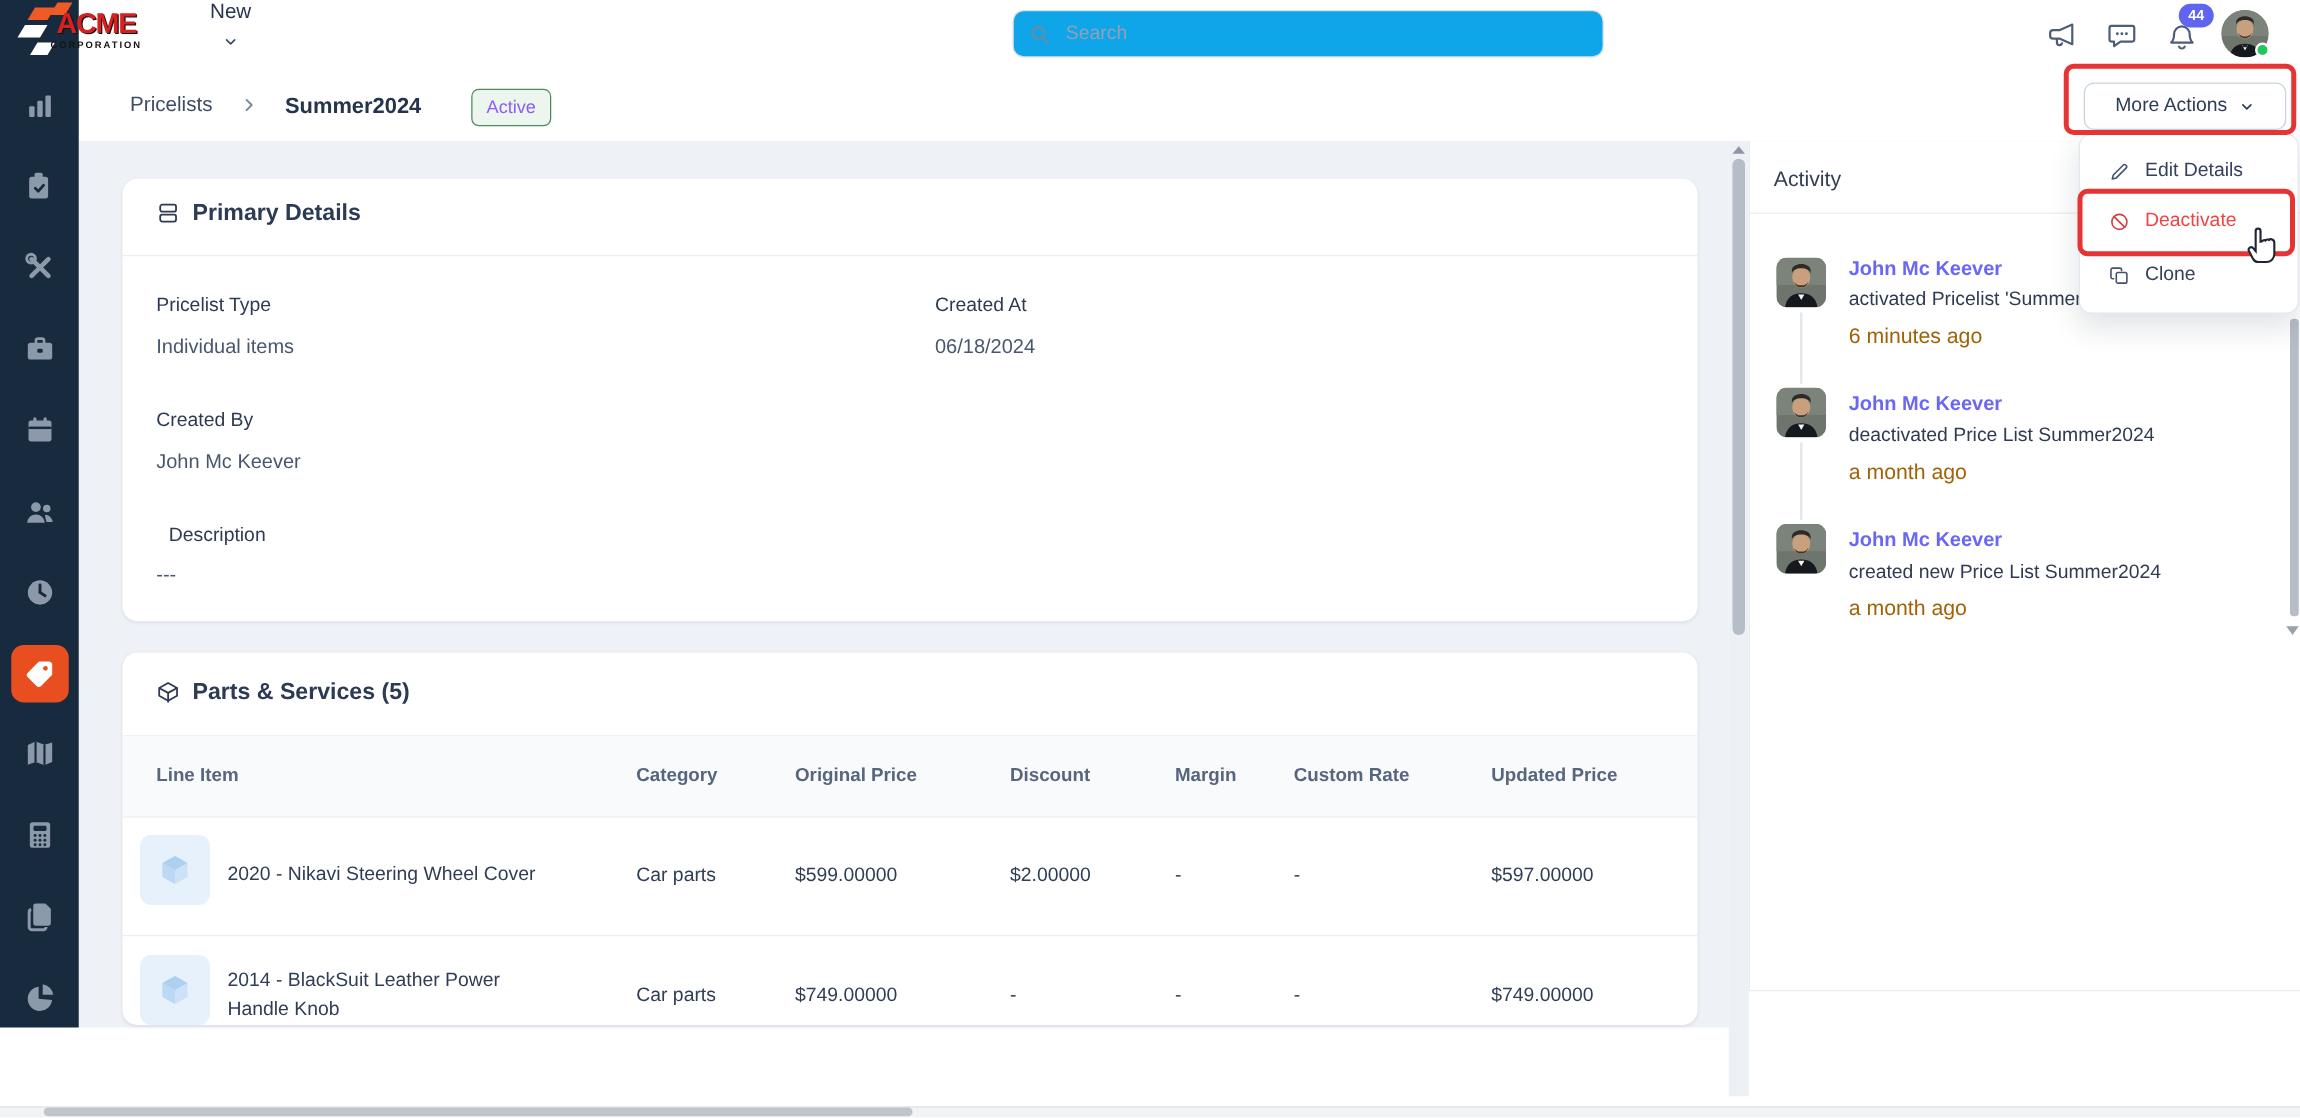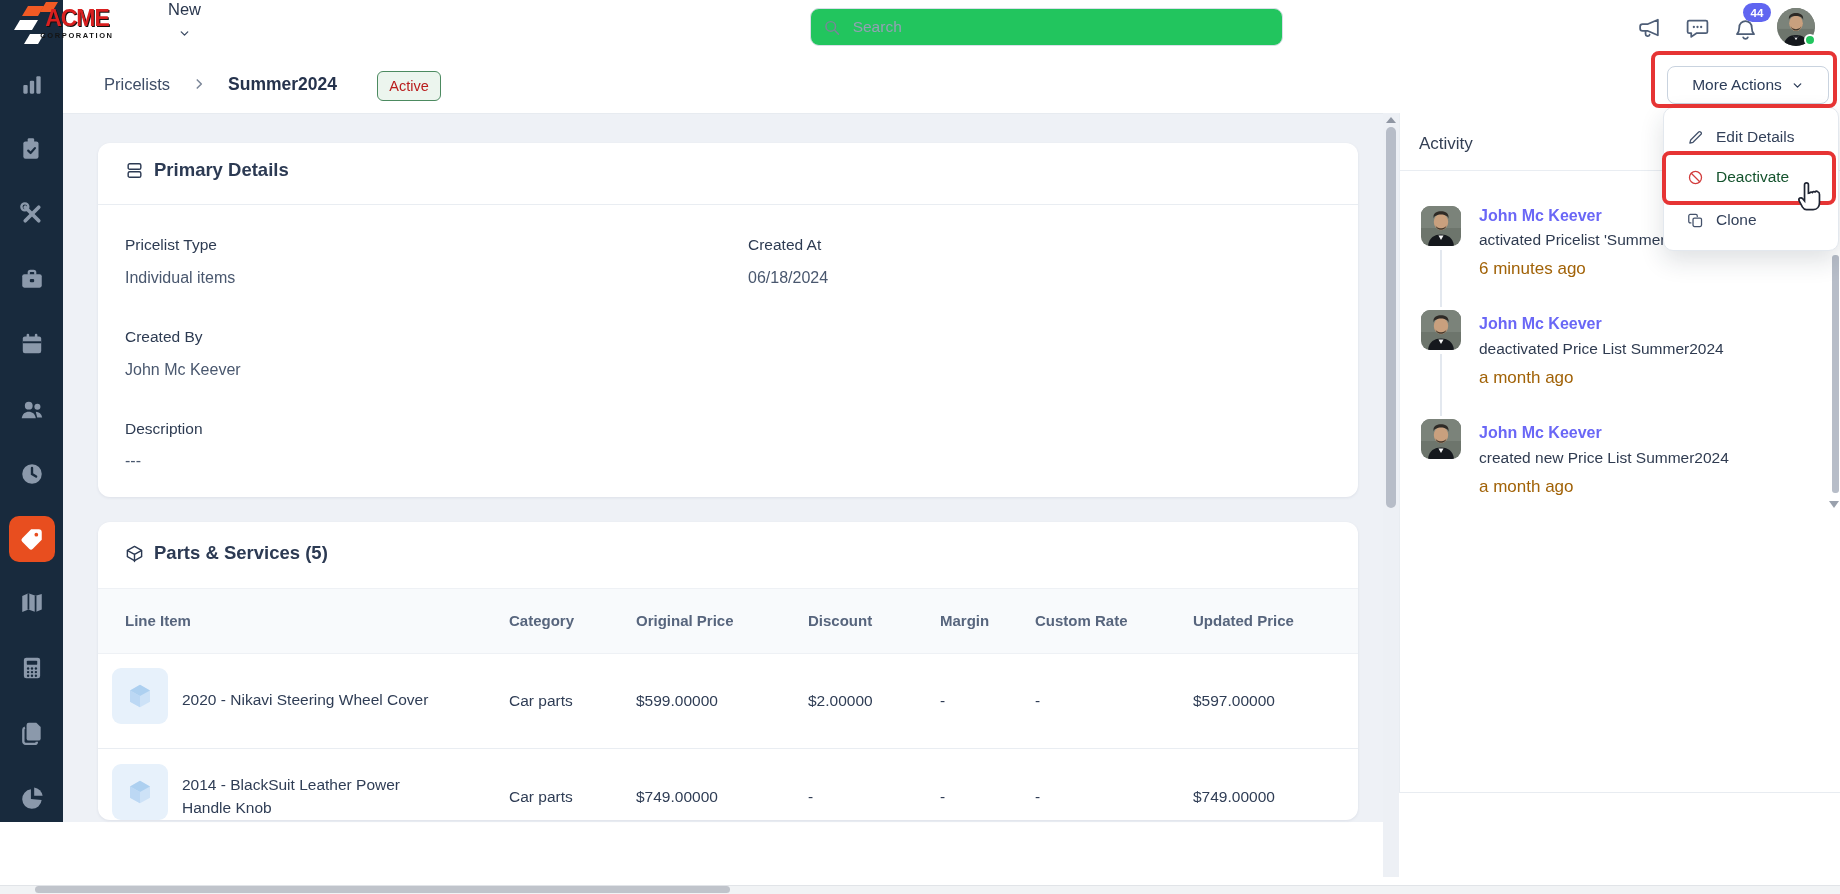--- a/index.html
+++ b/index.html
@@ -21,35 +21,35 @@
                display:flex;align-items:center;justify-content:center;}
   .active-tile svg{width:26px;height:26px;fill:#fff;}
 
   
   .brand{left:37px;top:7px;width:80px;text-align:center;cursor:default;}
   .brand .a1{font-weight:900;font-size:23px;line-height:23px;color:#d91f1f;letter-spacing:-1px;
              text-shadow:1px 1px 0 #13100f;}
   .brand .a2{font-weight:700;font-size:7.5px;letter-spacing:1.6px;color:#141414;margin-top:1px;}
   .newbtn{left:168px;top:0;height:55px;display:flex;align-items:center;gap:8px;font-size:16.5px;color:#29364d;flex-direction:column;}
   .search{left:810px;top:8px;width:473px;height:38px;border:1px solid #d9dfe8;border-radius:9px;
-          background:#22c55e;display:flex;align-items:center;padding:0 12px;box-sizing:border-box;gap:10px;}
+          background:#0ea5e9;display:flex;align-items:center;padding:0 12px;box-sizing:border-box;gap:10px;}
   .search input{border:none;outline:none;font-size:15.5px;color:#3c4a61;width:100%;
                 font-family:"Liberation Sans",sans-serif;background:transparent;}
   .search input::placeholder{color:#94a0b4;}
   .tico{top:13px;width:28px;height:28px;display:flex;align-items:center;justify-content:center;}
   .tico svg{width:25px;height:25px;stroke:#4e5e77;fill:none;stroke-width:1.7;stroke-linecap:round;stroke-linejoin:round;}
   .nbadge{left:1743px;top:3px;min-width:18px;height:19px;padding:0 5px;background:#6065f1;border-radius:10px;
           color:#fff;font-size:11.5px;font-weight:700;display:flex;align-items:center;justify-content:center;z-index:3;}
   .avatar-top{left:1777px;top:8px;width:38px;height:38px;border-radius:50%;overflow:hidden;}
   .status-dot{left:1804px;top:34px;width:12px;height:12px;border-radius:50%;background:#22c55e;border:2px solid #fff;box-sizing:border-box;}
 
   
   .crumb{top:55px;height:58px;display:flex;align-items:center;font-size:16.5px;}
   .badge-active{left:377px;top:71px;width:62px;height:28px;background:#ecf5ee;border:1px solid #4c8a60;
-                border-radius:6px;color:#b91c1c;font-size:14.5px;display:flex;align-items:center;justify-content:center;}
+                border-radius:6px;color:#8b5cf6;font-size:14.5px;display:flex;align-items:center;justify-content:center;}
   .more-btn{left:1667px;top:66px;width:160px;height:36px;background:#fff;border:1px solid #c9d3df;border-radius:8px;
             display:flex;align-items:center;justify-content:center;gap:9px;font-size:15.5px;color:#2c3c58;z-index:6;}
 
   
   .card{background:#fff;border-radius:12px;box-shadow:0 1px 3px rgba(23,43,77,.08);}
   .card-title{display:flex;align-items:center;gap:10px;font-size:18.5px;font-weight:700;color:#2c3a53;}
   .card-title svg{width:19px;height:19px;stroke:#2c3a53;fill:none;stroke-width:1.8;stroke-linecap:round;stroke-linejoin:round;}
   .hline{height:1px;background:#e9edf2;}
   .flabel{font-size:15.5px;color:#2d3b52;}
   .fvalue{font-size:16px;color:#49576e;}
@@ -67,21 +67,21 @@
   .act-time{font-size:17px;color:#a16207;}
   .av{width:40px;height:40px;border-radius:9px;overflow:hidden;}
   .connector{width:2px;background:#e3e8ef;left:40px;}
 
   
   .dropdown{left:1663px;top:107px;width:174px;height:142px;background:#fff;border:1px solid #e3e8ee;border-radius:10px;
             box-shadow:0 10px 24px rgba(31,41,55,.14);z-index:7;}
   .ditem{position:absolute;left:10px;width:154px;height:38px;display:flex;align-items:center;gap:12px;
          padding-left:13px;box-sizing:border-box;font-size:15.5px;color:#33415a;border-radius:7px;}
   .ditem svg{width:17px;height:17px;stroke:#44526b;fill:none;stroke-width:1.8;stroke-linecap:round;stroke-linejoin:round;}
-  .ditem.danger{color:#14532d;}
+  .ditem.danger{color:#ef4444;}
   .ditem.danger svg{stroke:#d23c3c;}
   .annotation{border:4px solid #e63434;border-radius:8px;z-index:9;pointer-events:none;}
 
   
   .vtrack{left:1383px;top:113px;width:16px;height:764px;background:#edf0f5;}
   .vthumb{left:1386px;top:127px;width:10px;height:381px;background:#b7bdc8;border-radius:5px;}
   .rthumb{left:1832px;top:255px;width:7px;height:238px;background:#b7bdc8;border-radius:3px;z-index:2;}
   .htrack{left:0;top:885px;width:1840px;height:9px;background:#f1f3f5;border-top:1px solid #e1e4e8;box-sizing:border-box;}
   .hthumb{left:35px;top:886px;width:695px;height:7px;background:#c0c4cb;border-radius:4px;}
   .arrow{width:0;height:0;border-left:5px solid transparent;border-right:5px solid transparent;}
@@ -278,21 +278,21 @@
       <span>Primary Details</span>
     </div>
     <div class="abs hline" style="left:0;top:61px;width:1260px"></div>
 
     <div class="abs flabel" style="left:27px;top:93px">Pricelist Type</div>
     <div class="abs fvalue" style="left:27px;top:126px">Individual items</div>
     <div class="abs flabel" style="left:650px;top:93px">Created At</div>
     <div class="abs fvalue" style="left:650px;top:126px">06/18/2024</div>
     <div class="abs flabel" style="left:27px;top:185px">Created By</div>
     <div class="abs fvalue" style="left:27px;top:218px">John Mc Keever</div>
-    <div class="abs flabel" style="left:27px;top:277px">Description</div>
+    <div class="abs flabel" style="left:37px;top:277px">Description</div>
     <div class="abs fvalue" style="left:27px;top:309px">---</div>
   </div>
 
   <div class="abs card" style="left:98px;top:522px;width:1260px;height:298px;overflow:hidden">
     <div class="abs card-title" style="left:27px;top:20px">
       <svg viewBox="0 0 24 24">
           <path d="M21 8l-9-5-9 5v8l9 5 9-5z"></path>
           <path d="M3.4 8.3L12 13l8.6-4.7M12 22v-9"></path>
         </svg>
       <span>Parts &amp; Services (5)</span>

